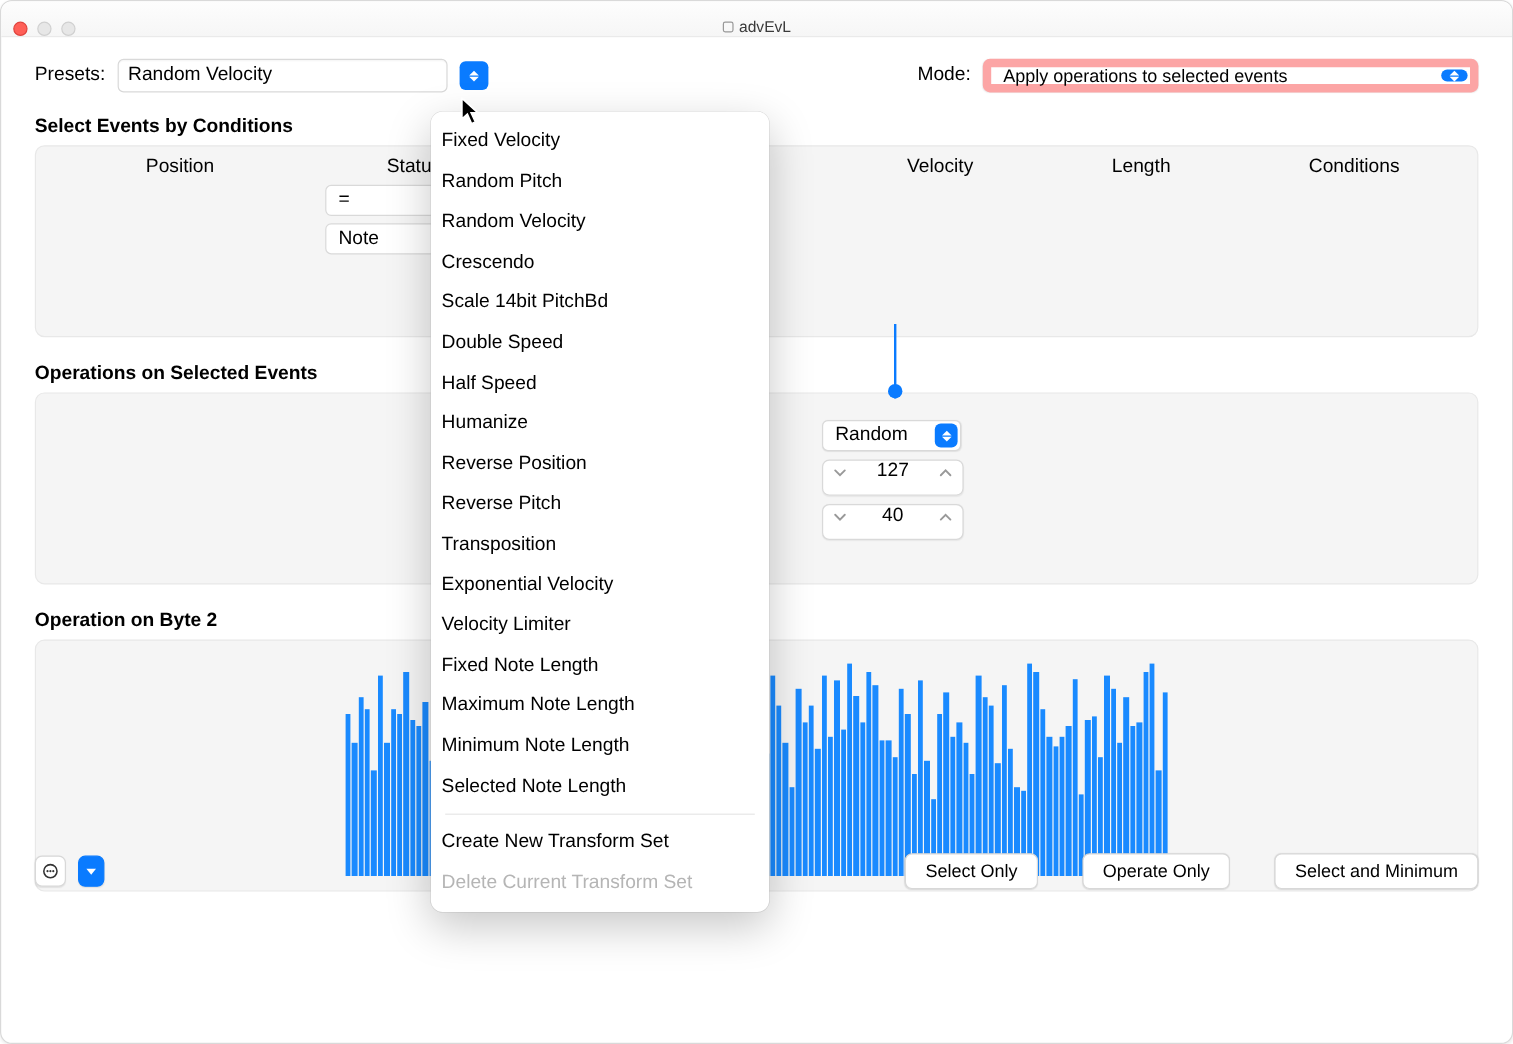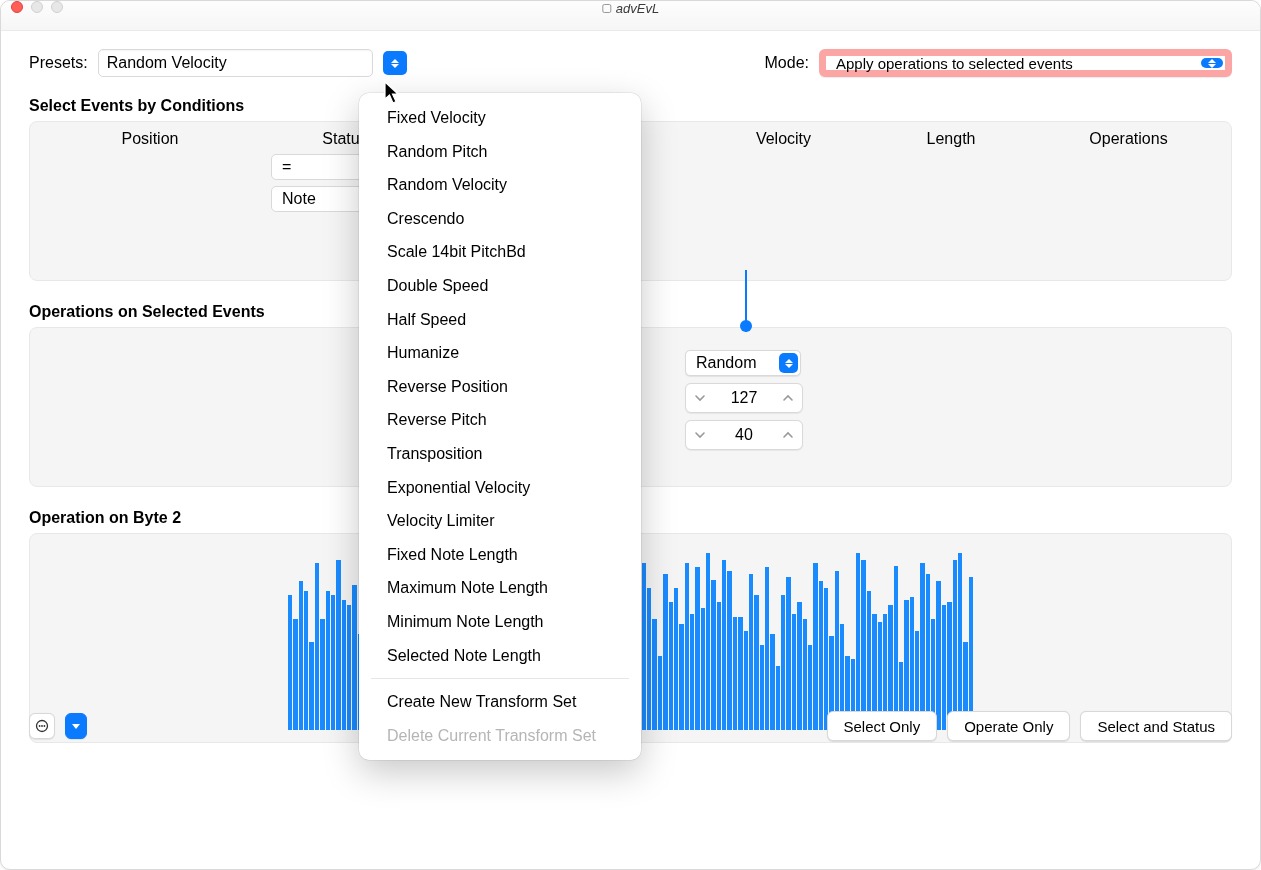--- a/index.html
+++ b/index.html
@@ -16,26 +16,25 @@
     border: 1px solid #d9d9d9;
     border-radius: 10px;
     overflow: hidden;
     position: relative;
     background: #fff;
     box-shadow: 0 1px 3px rgba(0,0,0,0.08);
   }
   .titlebar {
     height: 30px;
     display: flex;
-    align-items: flex-start;
+    align-items: flex-end;
     padding: 0 10px;
     border-bottom: 1px solid #eaeaea;
     background: linear-gradient(#fdfdfd,#f6f6f6);
     position: relative;
-    font-style: italic;
   }
   .traffic { display: flex; gap: 8px; }
   .traffic .dot { width: 12px; height: 12px; border-radius: 50%; }
   .dot.red { background: #ff5f57; border: 0.5px solid #e0443e; }
   .dot.yellow { background: #e7e7e7; border: 0.5px solid #d0d0d0; }
   .dot.green { background: #e7e7e7; border: 0.5px solid #d0d0d0; }
   .title-center {
     position: absolute; left: 50%; transform: translateX(-50%);
     display: flex; align-items: center; gap: 5px;
     font-size: 13px; color: #3a3a3a;
@@ -103,21 +102,21 @@
   }
   .small-popup .arrows { width: 19px; }
   .ops-panel { position: relative; height: 160px; }
   .ops-controls {
     position: absolute; left: 655px; top: 22px;
     display:flex; flex-direction: column; gap: 7px;
   }
   .random-popup { width: 116px; }
   .stepper {
     width: 118px; height: 30px; border: 1px solid #d9d9d9; border-radius: 6px;
-    background:#fff; display:flex; align-items:center; justify-content: space-between;
+    background:#fff; display:flex; align-items:flex-start; justify-content: space-between;
     padding: 0 4px; font-size:16px; box-shadow: 0 0.5px 1px rgba(0,0,0,0.06);
   }
   .stepper .chev { width:20px; height:20px; display:flex;align-items:center;justify-content:center; color:#888;}
   .stepper .chev svg { width:12px;height:12px; }
   .slider-marks {
     position:absolute; left: 655px; top: -58px; width: 118px; height:62px;
   }
   .slider-track { position:absolute; left: 60px; top: 0; width: 2px; height: 62px; background:#0a7bff; }
   .slider-knob { position:absolute; left: 55px; top: 50px; width: 12px; height:12px; background:#0a7bff; border-radius:50%; }
   .byte2-panel { height: 210px; position:relative; display:flex; justify-content:center; align-items:flex-end; padding-bottom:12px;}
@@ -136,33 +135,34 @@
     width:26px;height:26px;border:1px solid #d8d8d8;border-radius:6px;
     display:flex;align-items:center;justify-content:center;background:#fff;
     box-shadow: 0 0.5px 1px rgba(0,0,0,0.08);
   }
   .ellipsis-btn.blue { background:#0a7bff; border-color:#0a7bff; width:22px;}
   .chevd-white { width:0;height:0;border-left:4px solid transparent;border-right:4px solid transparent;border-top:5px solid #fff;}
   .button {
     height: 30px; padding: 0 16px; border:1px solid #d8d8d8; border-radius: 6px;
     background:#fff; display:flex;align-items:center; font-size:15px;
     box-shadow: 0 0.5px 1px rgba(0,0,0,0.1);
+    margin-left: 27px;
   }
   .dropdown-menu {
     position: absolute;
     left: 358px; top: 62px;
     width: 282px;
     background: #fff;
     border-radius: 10px;
     box-shadow: 0 12px 36px rgba(0,0,0,0.22), 0 0 0 0.5px rgba(0,0,0,0.12);
     padding: 8px 0;
     z-index: 50;
   }
   .menu-item {
-    padding: 4px 28px; font-size: 16px; line-height: 1.6;
+    padding: 4px 9px; font-size: 16px; line-height: 1.6;
   }
   .menu-sep { height:1px; background:#e6e6e6; margin: 6px 12px; }
   .menu-item.disabled { color:#b5b5b5; }
   .cursor {
     position:absolute; left: 383px; top: 50px; z-index:60;
     width: 17px; height: 25px;
   }
   .cursor svg { filter: drop-shadow(0 0 1px rgba(255,255,255,0.9)); }
   .small-popup-wrap { margin-left: 231px; display:flex; flex-direction:column; gap:6px;}
 </style>
@@ -206,21 +206,21 @@
     </div>
 
     <div class="section-title">Select Events by Conditions</div>
     <div class="panel conditions-panel">
       <div class="cond-headers">
         <div class="col col-position">Position</div>
         <div class="col col-status">Status</div>
         <div class="col col-gap"></div>
         <div class="col col-velocity">Velocity</div>
         <div class="col col-length">Length</div>
-        <div class="col col-subpos">Operations</div>
+        <div class="col col-subpos">Conditions</div>
       </div>
       <div class="cond-controls">
         <div class="small-popup-wrap">
           <div class="small-popup">
             <span>=</span>
             <div class="arrows blue-arrows">
                 <div class="arrow-up"></div>
                 <div class="arrow-down"></div>
               </div>
           </div>
@@ -427,21 +427,21 @@
         <div class="chevd-white"></div>
       </div>
       <div class="spacer"></div>
       <div class="button">
           <span>Select Only</span>
         </div>
       <div class="button">
           <span>Operate Only</span>
         </div>
       <div class="button">
-          <span>Select and Status</span>
+          <span>Select and Minimum</span>
         </div>
     </div>
 
     <div class="dropdown-menu" id="preset-menu">
         <div class="menu-item">Fixed Velocity</div>
         <div class="menu-item">Random Pitch</div>
         <div class="menu-item">Random Velocity</div>
         <div class="menu-item">Crescendo</div>
         <div class="menu-item">Scale 14bit PitchBd</div>
         <div class="menu-item">Double Speed</div>

